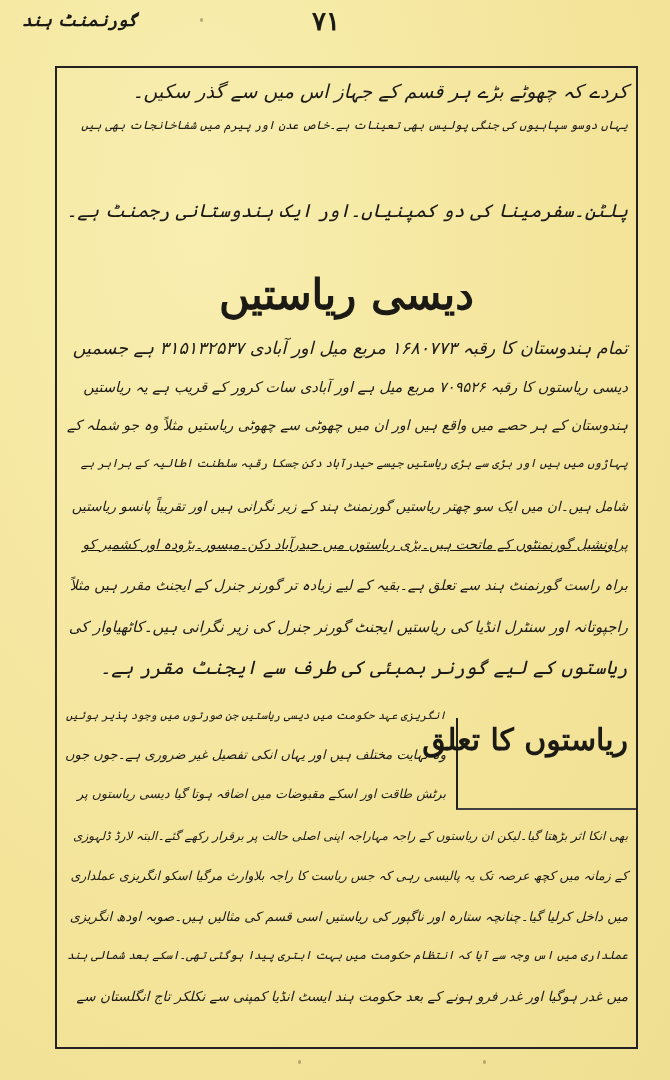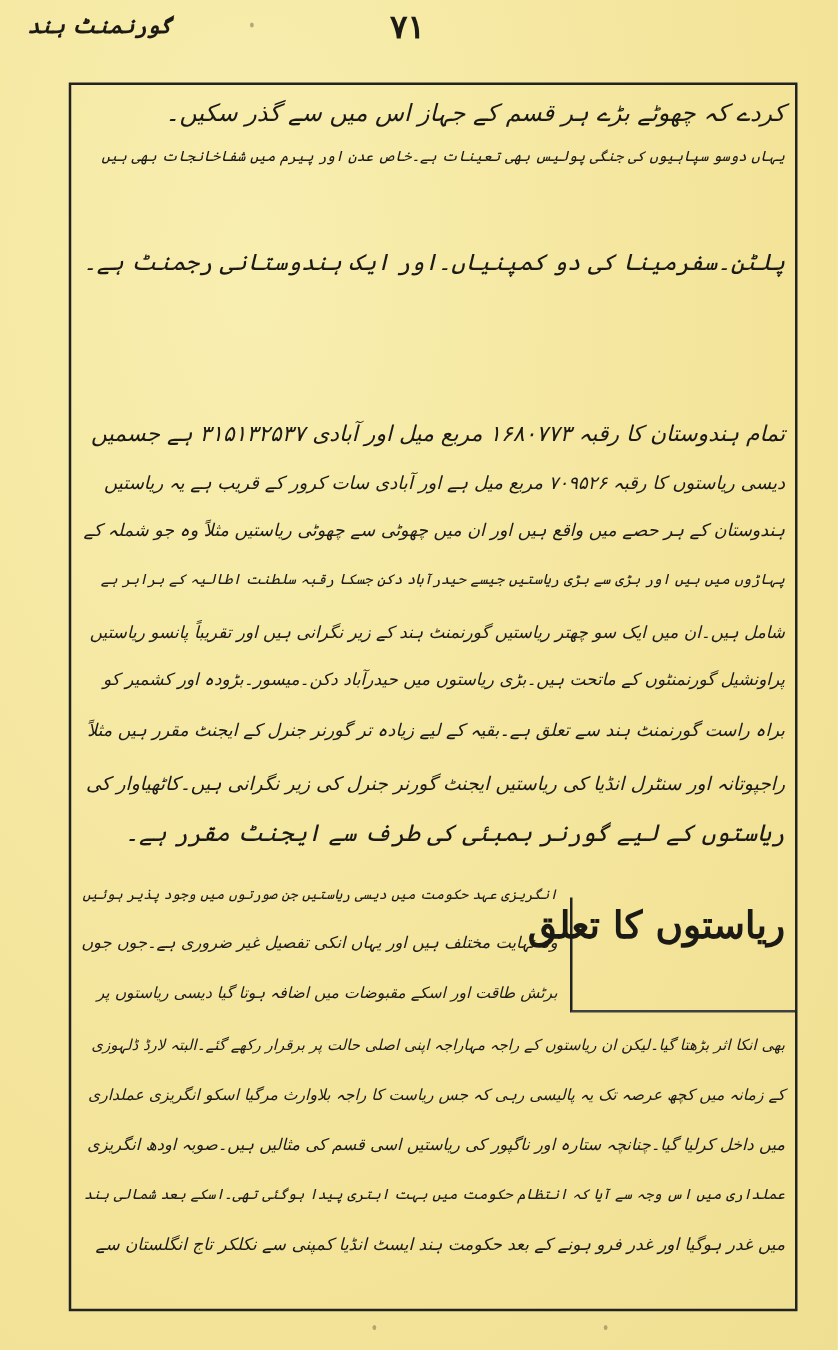--- a/index.html
+++ b/index.html
@@ -56,27 +56,28 @@
   <span class="running-title">گورنمنٹ ہند</span>
   <span class="page-number">۷۱</span>
 </div>
 
 <div class="frame">
 
   <div class="line" style="top: 14px; font-size: 19px;">کردے کہ چھوٹے بڑے ہر قسم کے جہاز اس میں سے گذر سکیں۔</div>
   <div class="line" style="top: 52px; font-size: 11.5px;">یہاں دوسو سپاہیوں کی جنگی پولیس بھی تعینات ہے۔خاص عدن اور پیرم میں شفاخانجات بھی ہیں</div>
   <div class="line" style="top: 134px; font-size: 18.5px; margin-left: 46px;">پلٹن۔سفرمینا کی دو کمپنیاں۔اور ایک ہندوستانی رجمنٹ ہے۔</div>
 
+  <div class="heading">دیسی ریاستیں</div>
 
   <div class="line" style="top: 272px; font-size: 17.5px;">تمام ہندوستان کا رقبہ ۱۶۸۰۷۷۳ مربع میل اور آبادی ۳۱۵۱۳۲۵۳۷ ہے جسمیں</div>
   <div class="line" style="top: 312px; font-size: 14.5px;">دیسی ریاستوں کا رقبہ ۷۰۹۵۲۶ مربع میل ہے اور آبادی سات کرور کے قریب ہے یہ ریاستیں</div>
   <div class="line" style="top: 350px; font-size: 14px;">ہندوستان کے ہر حصے میں واقع ہیں اور ان میں چھوٹی سے چھوٹی ریاستیں مثلاً وہ جو شملہ کے</div>
   <div class="line" style="top: 390px; font-size: 11.5px;">پہاڑوں میں ہیں اور بڑی سے بڑی ریاستیں جیسے حیدرآباد دکن جسکا رقبہ سلطنت اطالیہ کے برابر ہے</div>
   <div class="line" style="top: 432px; font-size: 13.5px;">شامل ہیں۔ان میں ایک سو چھتر ریاستیں گورنمنٹ ہند کے زیر نگرانی ہیں اور تقریباً پانسو ریاستیں</div>
-  <div class="line" style="top: 470px; font-size: 13.5px;">پراونشیل گورنمنٹوں کے ماتحت ہیں۔بڑی ریاستوں میں حیدرآباد دکن۔میسور۔بڑودہ اور کشمیر کو</div>
+  <div class="line" style="top: 470px; font-size: 13.5px; text-decoration: underline;">پراونشیل گورنمنٹوں کے ماتحت ہیں۔بڑی ریاستوں میں حیدرآباد دکن۔میسور۔بڑودہ اور کشمیر کو</div>
   <div class="line" style="top: 510px; font-size: 14px;">براہ راست گورنمنٹ ہند سے تعلق ہے۔بقیہ کے لیے زیادہ تر گورنر جنرل کے ایجنٹ مقرر ہیں مثلاً</div>
   <div class="line" style="top: 552px; font-size: 15px;">راجپوتانہ اور سنٹرل انڈیا کی ریاستیں ایجنٹ گورنر جنرل کی زیر نگرانی ہیں۔کاٹھیاوار کی</div>
   <div class="line" style="top: 590px; font-size: 19px; margin-left: 16px;">ریاستوں کے لیے گورنر بمبئی کی طرف سے ایجنٹ مقرر ہے۔</div>
 
   <div class="side-box">
     <div class="side-title-1">ریاستوں کا تعلق</div>
   </div>
 
   <div class="line narrow" style="top: 642px; font-size: 11px;">انگریزی عہد حکومت میں دیسی ریاستیں جن صورتوں میں وجود پذیر ہوئیں</div>
   <div class="line narrow" style="top: 680px; font-size: 13px;">وہ نہایت مختلف ہیں اور یہاں انکی تفصیل غیر ضروری ہے۔جوں جوں</div>

